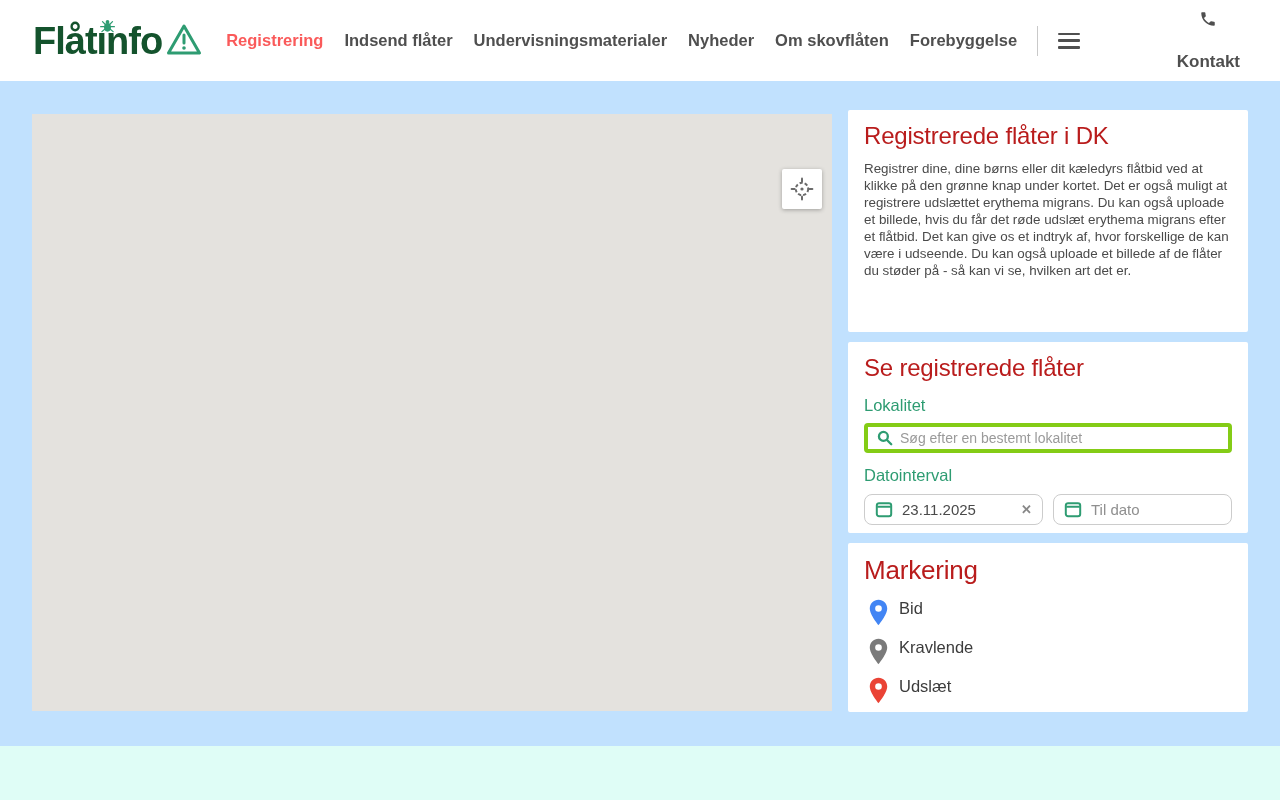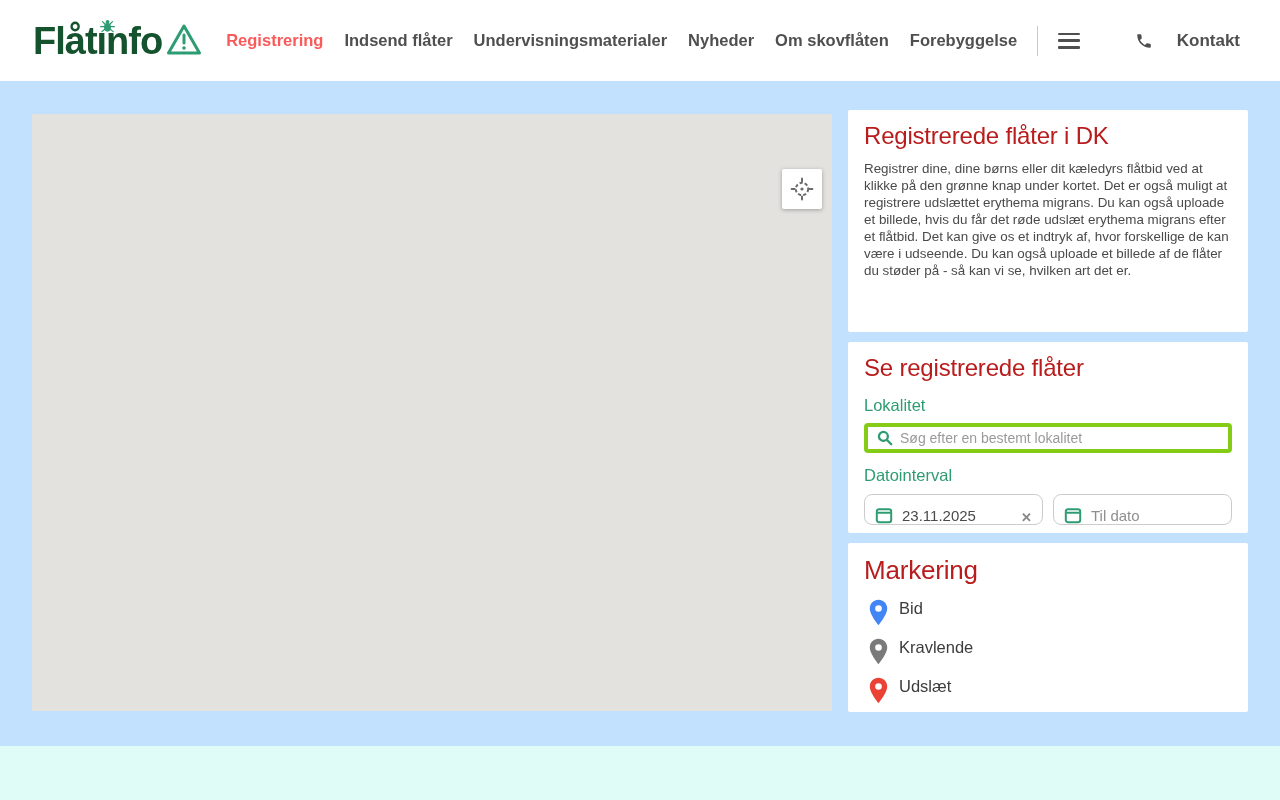--- a/index.html
+++ b/index.html
@@ -30,21 +30,21 @@
   .nav-item {
     font-size:16.5px; font-weight:700; color:#4F4F4F;
     cursor:pointer; white-space:nowrap;
   }
   .nav-item.active { color:#FA5A5A; }
 
   .header-divider { width:1px; height:30px; background:#C9C9C9; margin:0 20px; }
   .hamburger { width:22px; height:16px; display:flex; flex-direction:column; justify-content:space-between; cursor:pointer; }
   .hamburger span { height:2.6px; background:#4F4F4F; border-radius:1px; }
 
-  .contact { margin-left:auto; display:flex; align-items:center; gap:24px; cursor:pointer; margin-right:18px; }
+  .contact { margin-left:auto; display:flex; align-items:center; gap:24px; cursor:pointer; margin-right:18px;flex-direction:column; }
   .contact-label { font-size:17px; font-weight:700; color:#4F4F4F; }
 
   
   .main { display:flex; padding:29px 32px 0 32px; gap:16px; }
 
   .map {
     width:800px; height:597px; margin-top:4px;
     background:#E4E2DE; position:relative; flex:none;
   }
   .locate-btn {
@@ -86,21 +86,21 @@
     border:none; outline:none; flex:1; font-size:14px;
     font-family:"Liberation Sans", sans-serif; color:#4A4A4A;
     background:transparent; padding:0;
   }
   .search-box input::placeholder { color:#9A9A9A; }
 
   .date-row { display:flex; gap:10px; margin-top:9px; }
   .date-box {
     width:179px; height:31px;
     border:1px solid #CCCCCC; border-radius:8px;
-    display:flex; align-items:flex-end; padding:0 10px; gap:9px;
+    display:flex; align-items:center; padding:0 10px; gap:9px;
     background:#fff;
   }
   .date-box input {
     border:none; outline:none; flex:1; font-size:15px;
     font-family:"Liberation Sans", sans-serif; color:#4A4A4A;
     background:transparent; padding:0; min-width:0;
   }
   .date-box input::placeholder { color:#8F8F8F; }
   .date-clear {
     background:none; border:none; color:#888888; font-size:13px;

